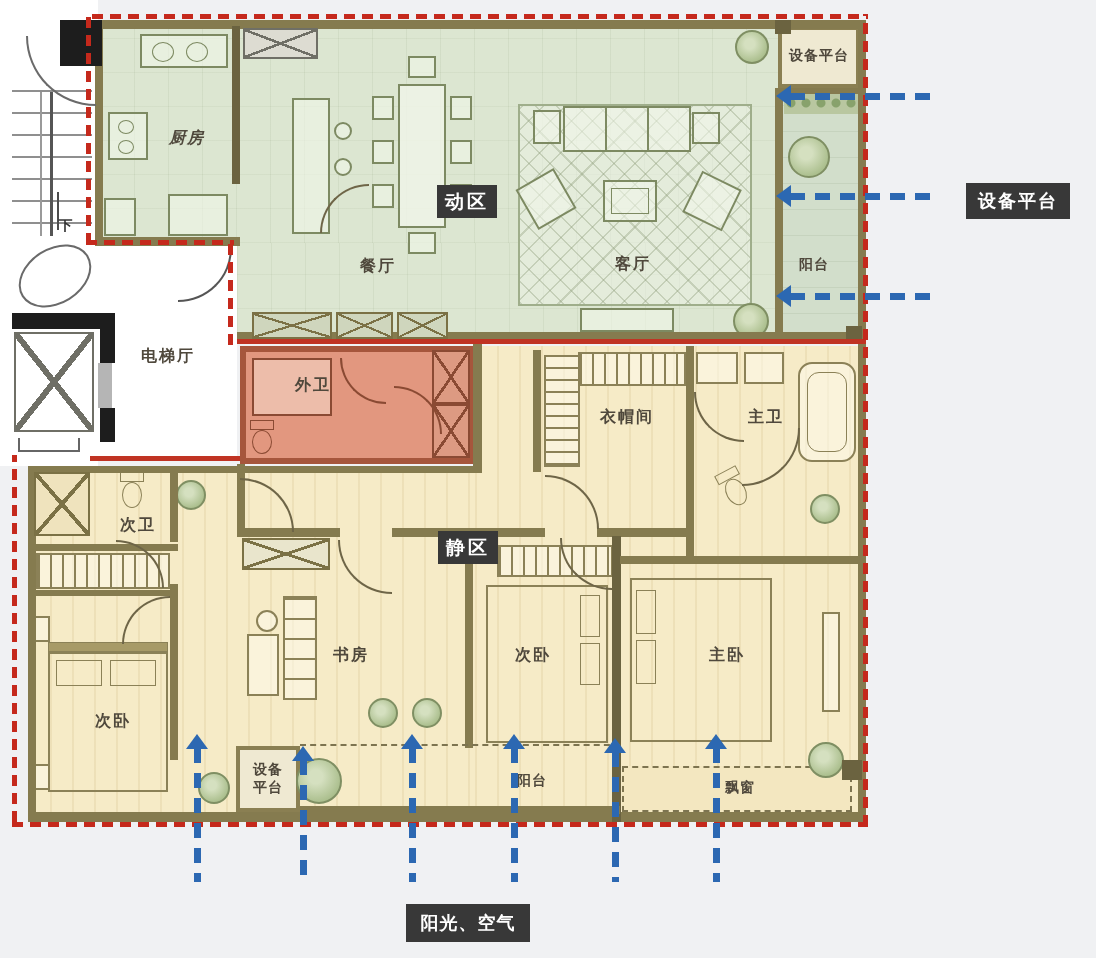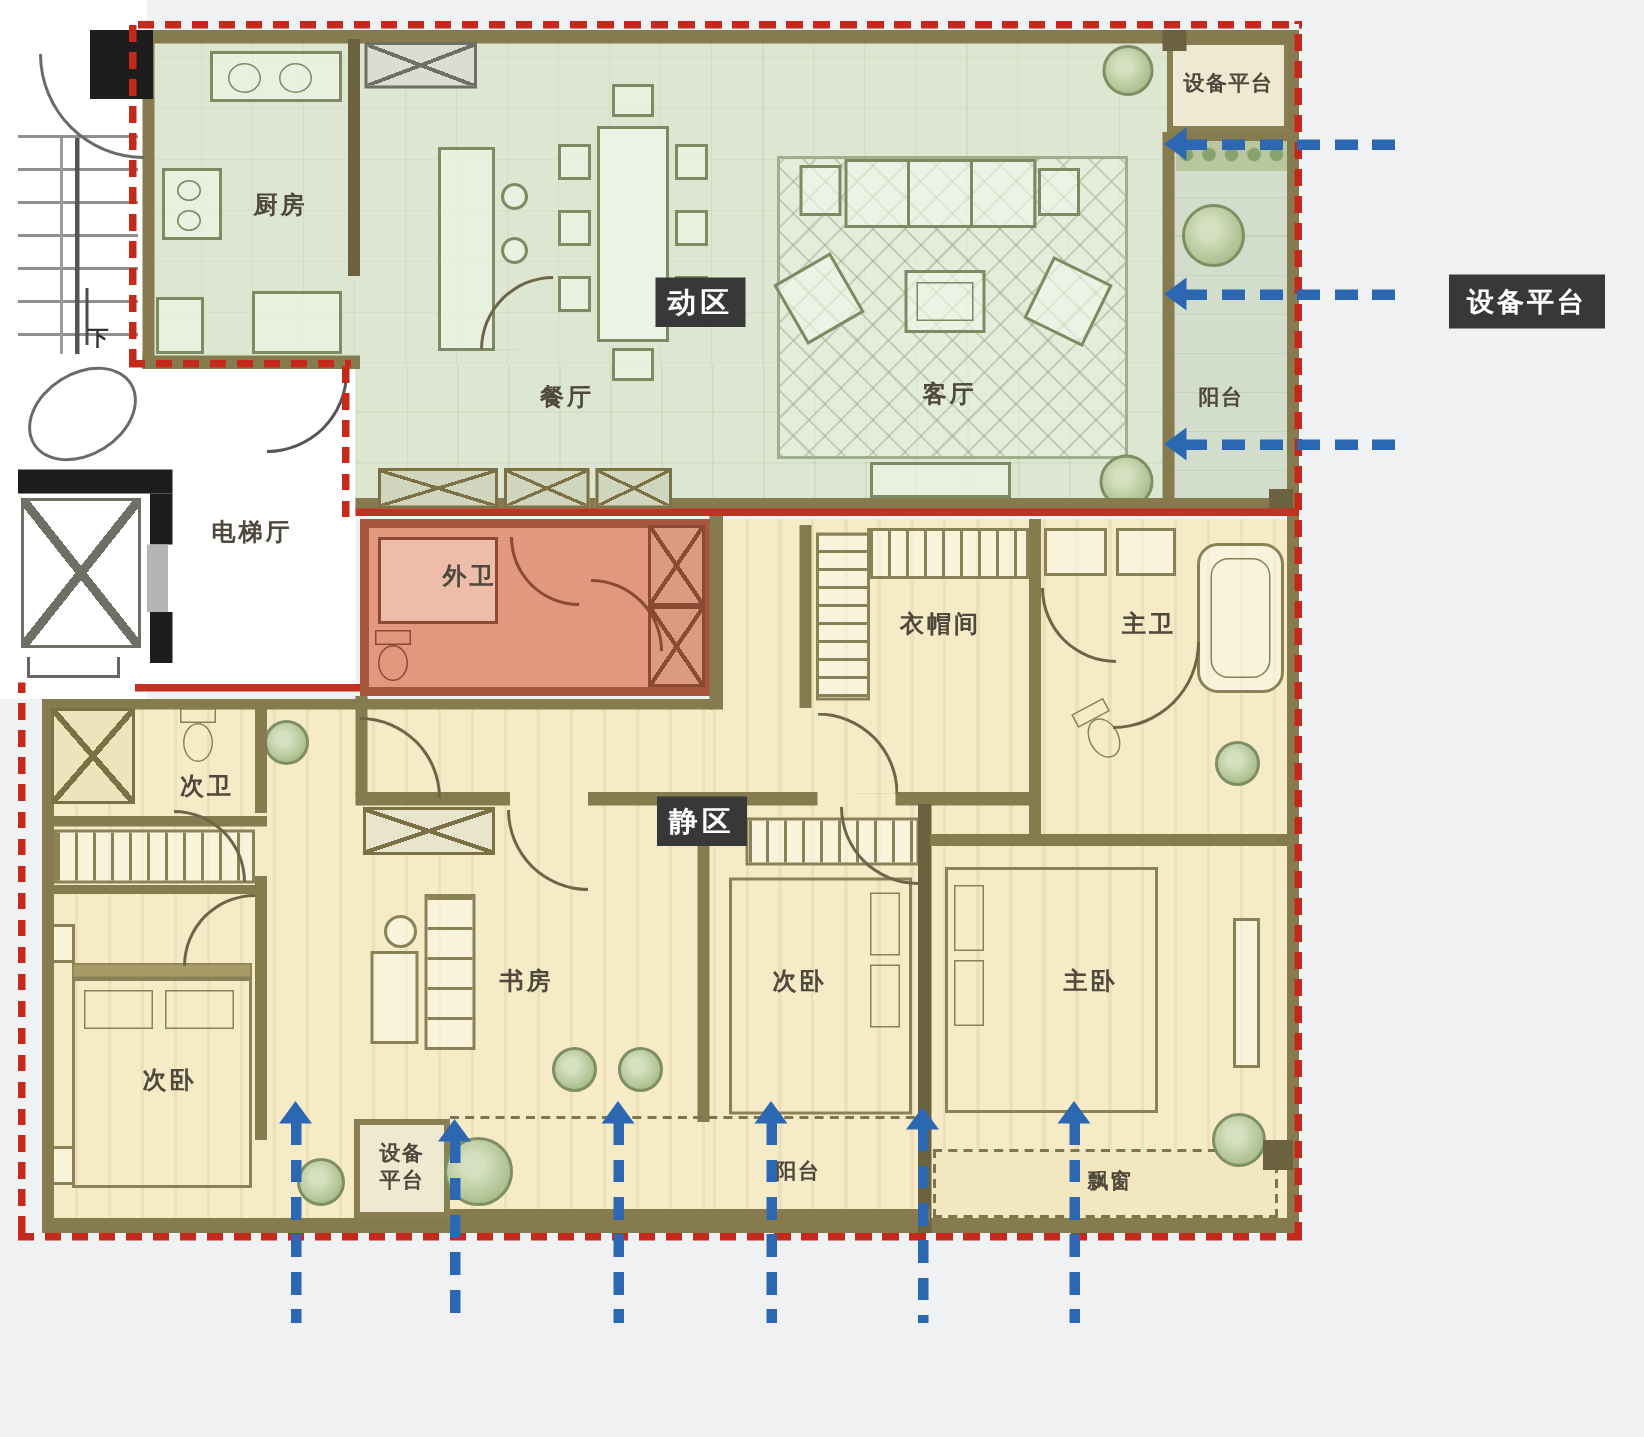--- a/index.html
+++ b/index.html
@@ -255,21 +255,21 @@
   <div class="plant" style="left:733px;top:303px;width:32px;height:32px;"></div>
   <div class="plant" style="left:788px;top:136px;width:38px;height:38px;"></div>
   <div class="plant" style="left:368px;top:698px;width:26px;height:26px;"></div>
   <div class="plant" style="left:412px;top:698px;width:26px;height:26px;"></div>
   <div class="plant" style="left:198px;top:772px;width:28px;height:28px;"></div>
   <div class="plant" style="left:176px;top:480px;width:26px;height:26px;"></div>
   <div class="plant" style="left:810px;top:494px;width:26px;height:26px;"></div>
   <div class="plant" style="left:808px;top:742px;width:32px;height:32px;"></div>
   <div class="plant" style="left:296px;top:758px;width:42px;height:42px;"></div>
 
-  <div class="lbl" style="left:187px;top:138px;">厨房</div>
+  <div class="lbl" style="left:187px;top:138px;font-style:italic;">厨房</div>
   <div class="lbl" style="left:378px;top:266px;">餐厅</div>
   <div class="lbl" style="left:633px;top:264px;">客厅</div>
   <div class="lbl sm" style="left:814px;top:265px;">阳台</div>
   <div class="lbl sm" style="left:819px;top:56px;">设备平台</div>
   <div class="lbl" style="left:168px;top:356px;">电梯厅</div>
   <div class="lbl" style="left:313px;top:385px;">外卫</div>
   <div class="lbl" style="left:627px;top:417px;">衣帽间</div>
   <div class="lbl" style="left:766px;top:417px;">主卫</div>
   <div class="lbl" style="left:138px;top:525px;">次卫</div>
   <div class="lbl" style="left:113px;top:721px;">次卧</div>
@@ -277,20 +277,21 @@
   <div class="lbl" style="left:533px;top:655px;">次卧</div>
   <div class="lbl" style="left:727px;top:655px;">主卧</div>
   <div class="lbl sm wrap" style="left:268px;top:778px;">设备平台</div>
   <div class="lbl sm" style="left:532px;top:781px;">阳台</div>
   <div class="lbl sm" style="left:740px;top:788px;">飘窗</div>
   <div class="lbl sm" style="left:66px;top:226px;color:#333;">下</div>
 
   <div class="badge" style="left:437px;top:185px;width:60px;height:33px;">动区</div>
   <div class="badge" style="left:438px;top:531px;width:60px;height:33px;">静区</div>
   <div class="badge" style="left:966px;top:183px;width:104px;height:36px;font-size:18px;letter-spacing:2px;">设备平台</div>
+  <div class="badge" style="left:406px;top:904px;width:124px;height:38px;font-size:18px;letter-spacing:1px;">阳光、空气</div>
 
   <div class="arrow-left" style="left:790px;top:93px;width:146px;"></div>
   <div class="arrow-left" style="left:790px;top:193px;width:146px;"></div>
   <div class="arrow-left" style="left:790px;top:293px;width:146px;"></div>
 
   <div class="arrow-up" style="left:194px;top:748px;height:134px;"></div>
   <div class="arrow-up" style="left:300px;top:760px;height:122px;"></div>
   <div class="arrow-up" style="left:409px;top:748px;height:134px;"></div>
   <div class="arrow-up" style="left:511px;top:748px;height:134px;"></div>
   <div class="arrow-up" style="left:612px;top:752px;height:130px;"></div>

